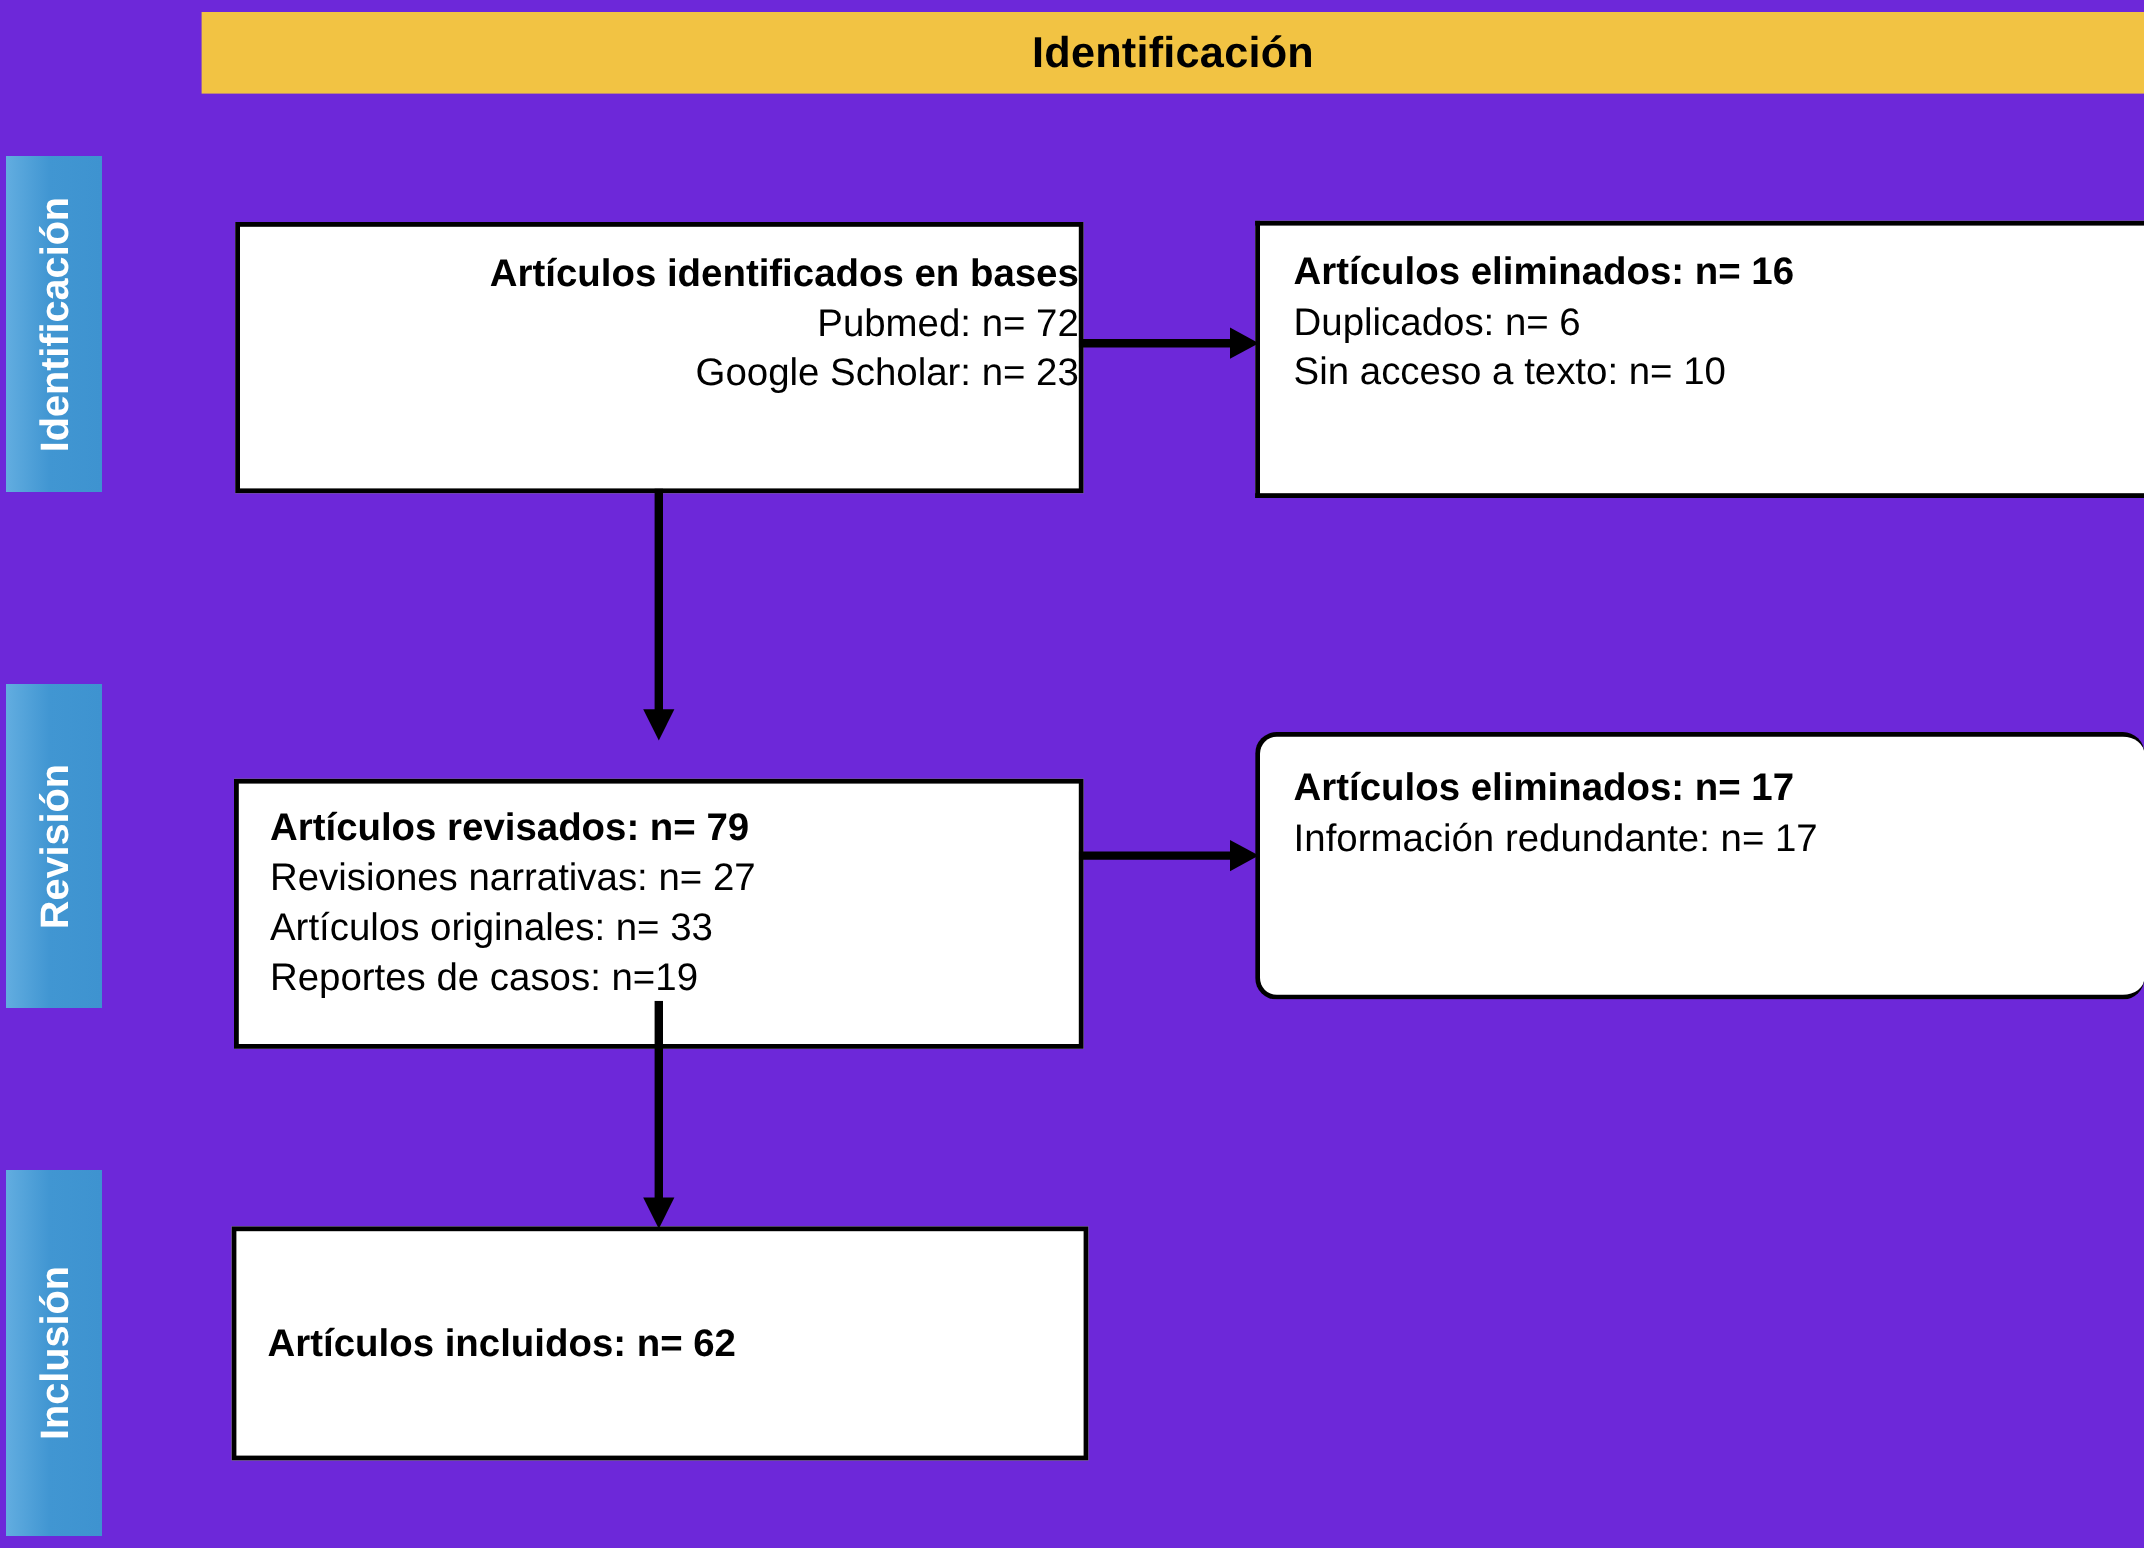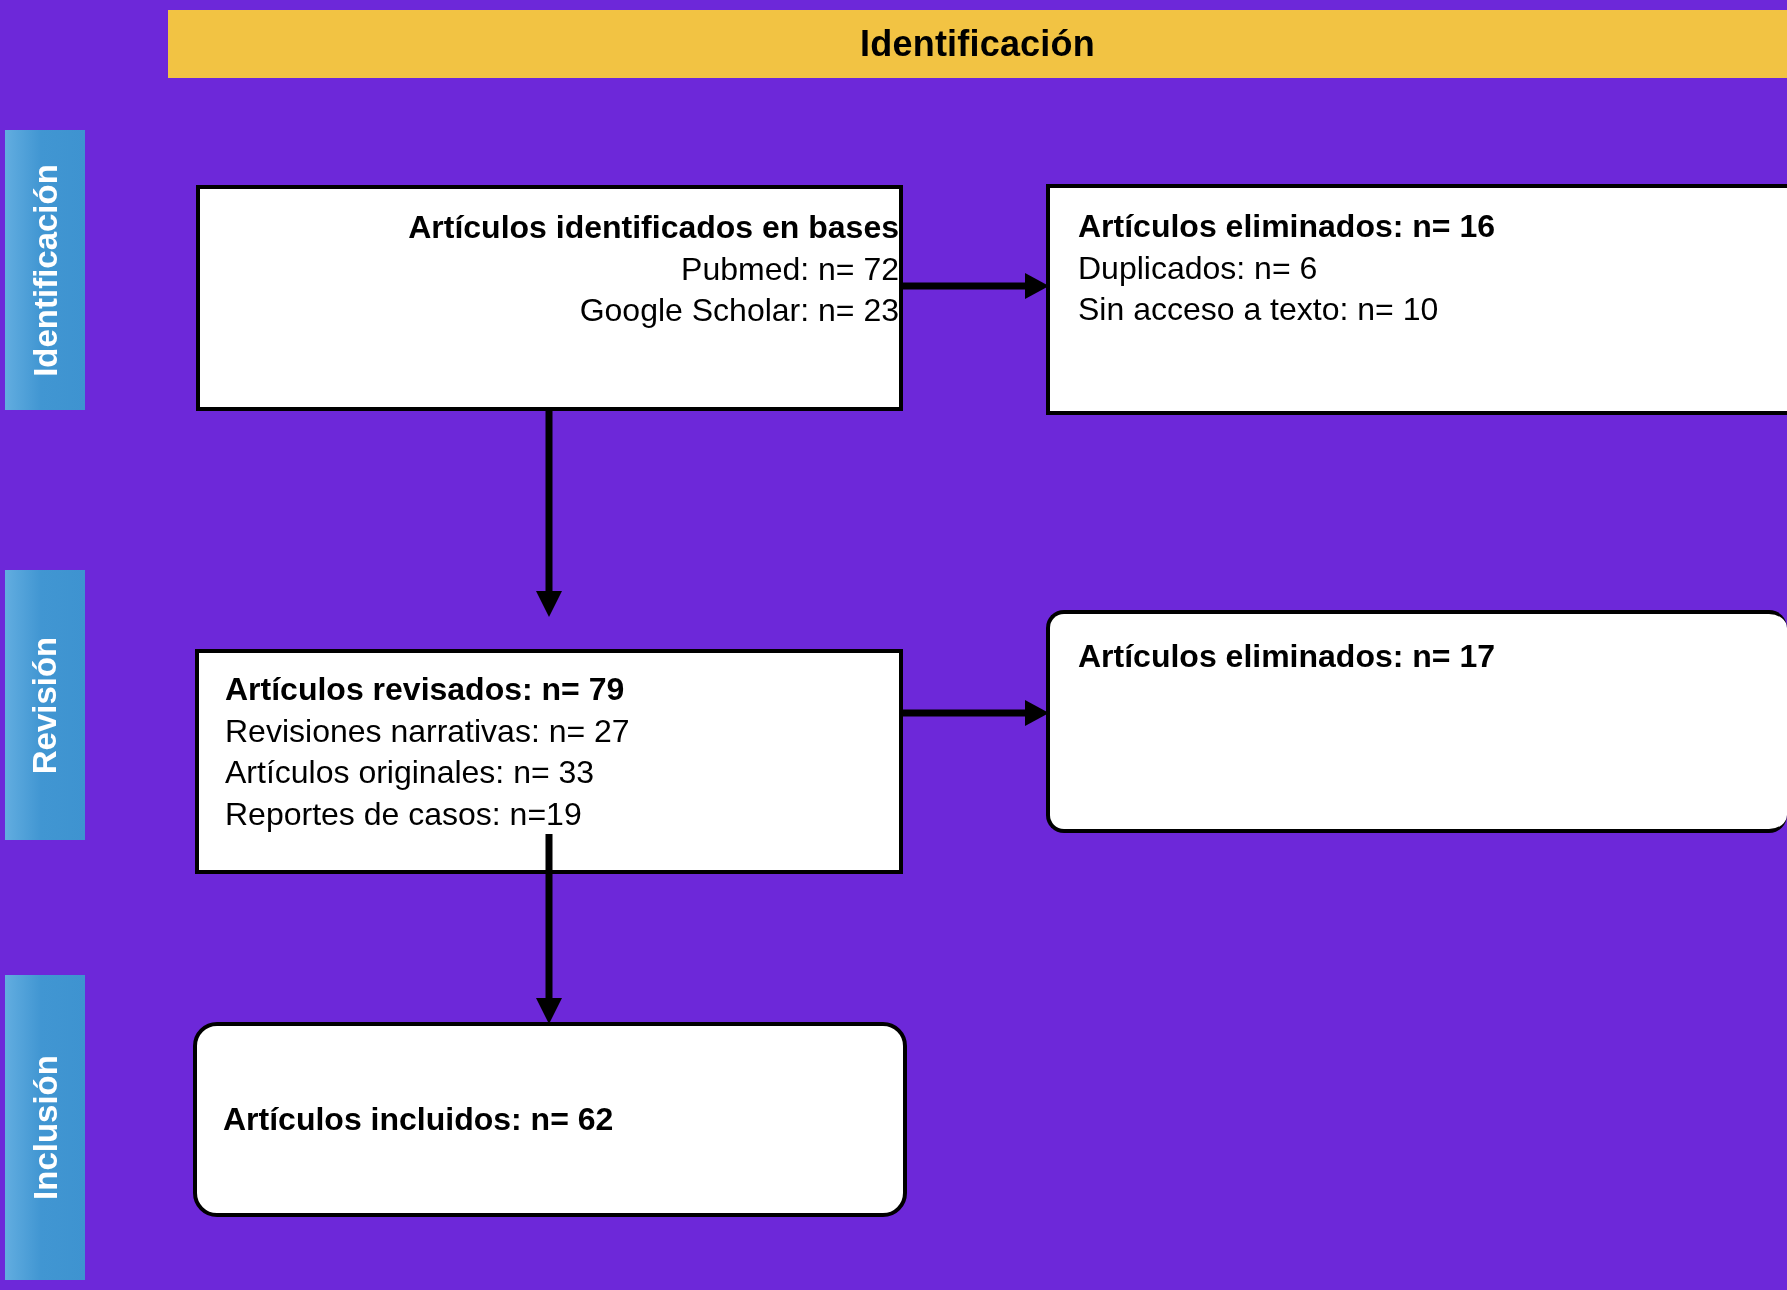--- a/index.html
+++ b/index.html
@@ -79,21 +79,21 @@
   #box-identified      { left: 196px;  top: 185px;  width: 707px; height: 226px; }
   #box-removed-ident   { left: 1046px; top: 184px;  width: 741px; height: 231px; border-right: none; }
   #box-reviewed        { left: 195px;  top: 649px;  width: 708px; height: 225px; }
   #box-removed-review  { left: 1046px; top: 610px;  width: 741px; height: 223px; border-right: none; border-radius: 18px; }
   #box-included        { left: 193px;  top: 1022px; width: 714px; height: 195px; padding-top: 0; display: flex; align-items: center; }
 
   #box-identified   { padding-top: 18px; text-align: right; }
   #box-removed-ident{ padding-top: 18px; padding-left: 28px; }
   #box-reviewed     { padding-top: 16px; }
   #box-removed-review { padding-top: 22px; padding-left: 28px; }
-  #box-included     { padding-left: 26px; border-radius: 24px; }
+  #box-included     { padding-left: 26px; }
 
   
   .conn { position: absolute; }
   .conn svg { display: block; }
 </style>
 </head>
 <body>
 
 <div id="stage">
 
@@ -125,20 +125,21 @@
 
   <div class="box" id="box-reviewed">
     <div class="line b">Artículos revisados: n= 79</div>
     <div class="line">Revisiones narrativas: n= 27</div>
     <div class="line">Artículos originales: n= 33</div>
     <div class="line">Reportes de casos: n=19</div>
   </div>
 
   <div class="box" id="box-removed-review">
     <div class="line b">Artículos eliminados: n= 17</div>
+    <div class="line">Información redundante: n= 17</div>
   </div>
 
   <div class="box" id="box-included">
     <div class="line b">Artículos incluidos: n= 62</div>
   </div>
 
   <div class="conn" style="left:899px; top:265px; width:152px; height:42px;">
     <svg width="152" height="42" viewBox="0 0 152 42" aria-hidden="true">
       <line x1="0" y1="21" x2="133" y2="21" stroke="#000" stroke-width="7"></line>
       <polygon points="150,21 126,8 126,34" fill="#000"></polygon>

